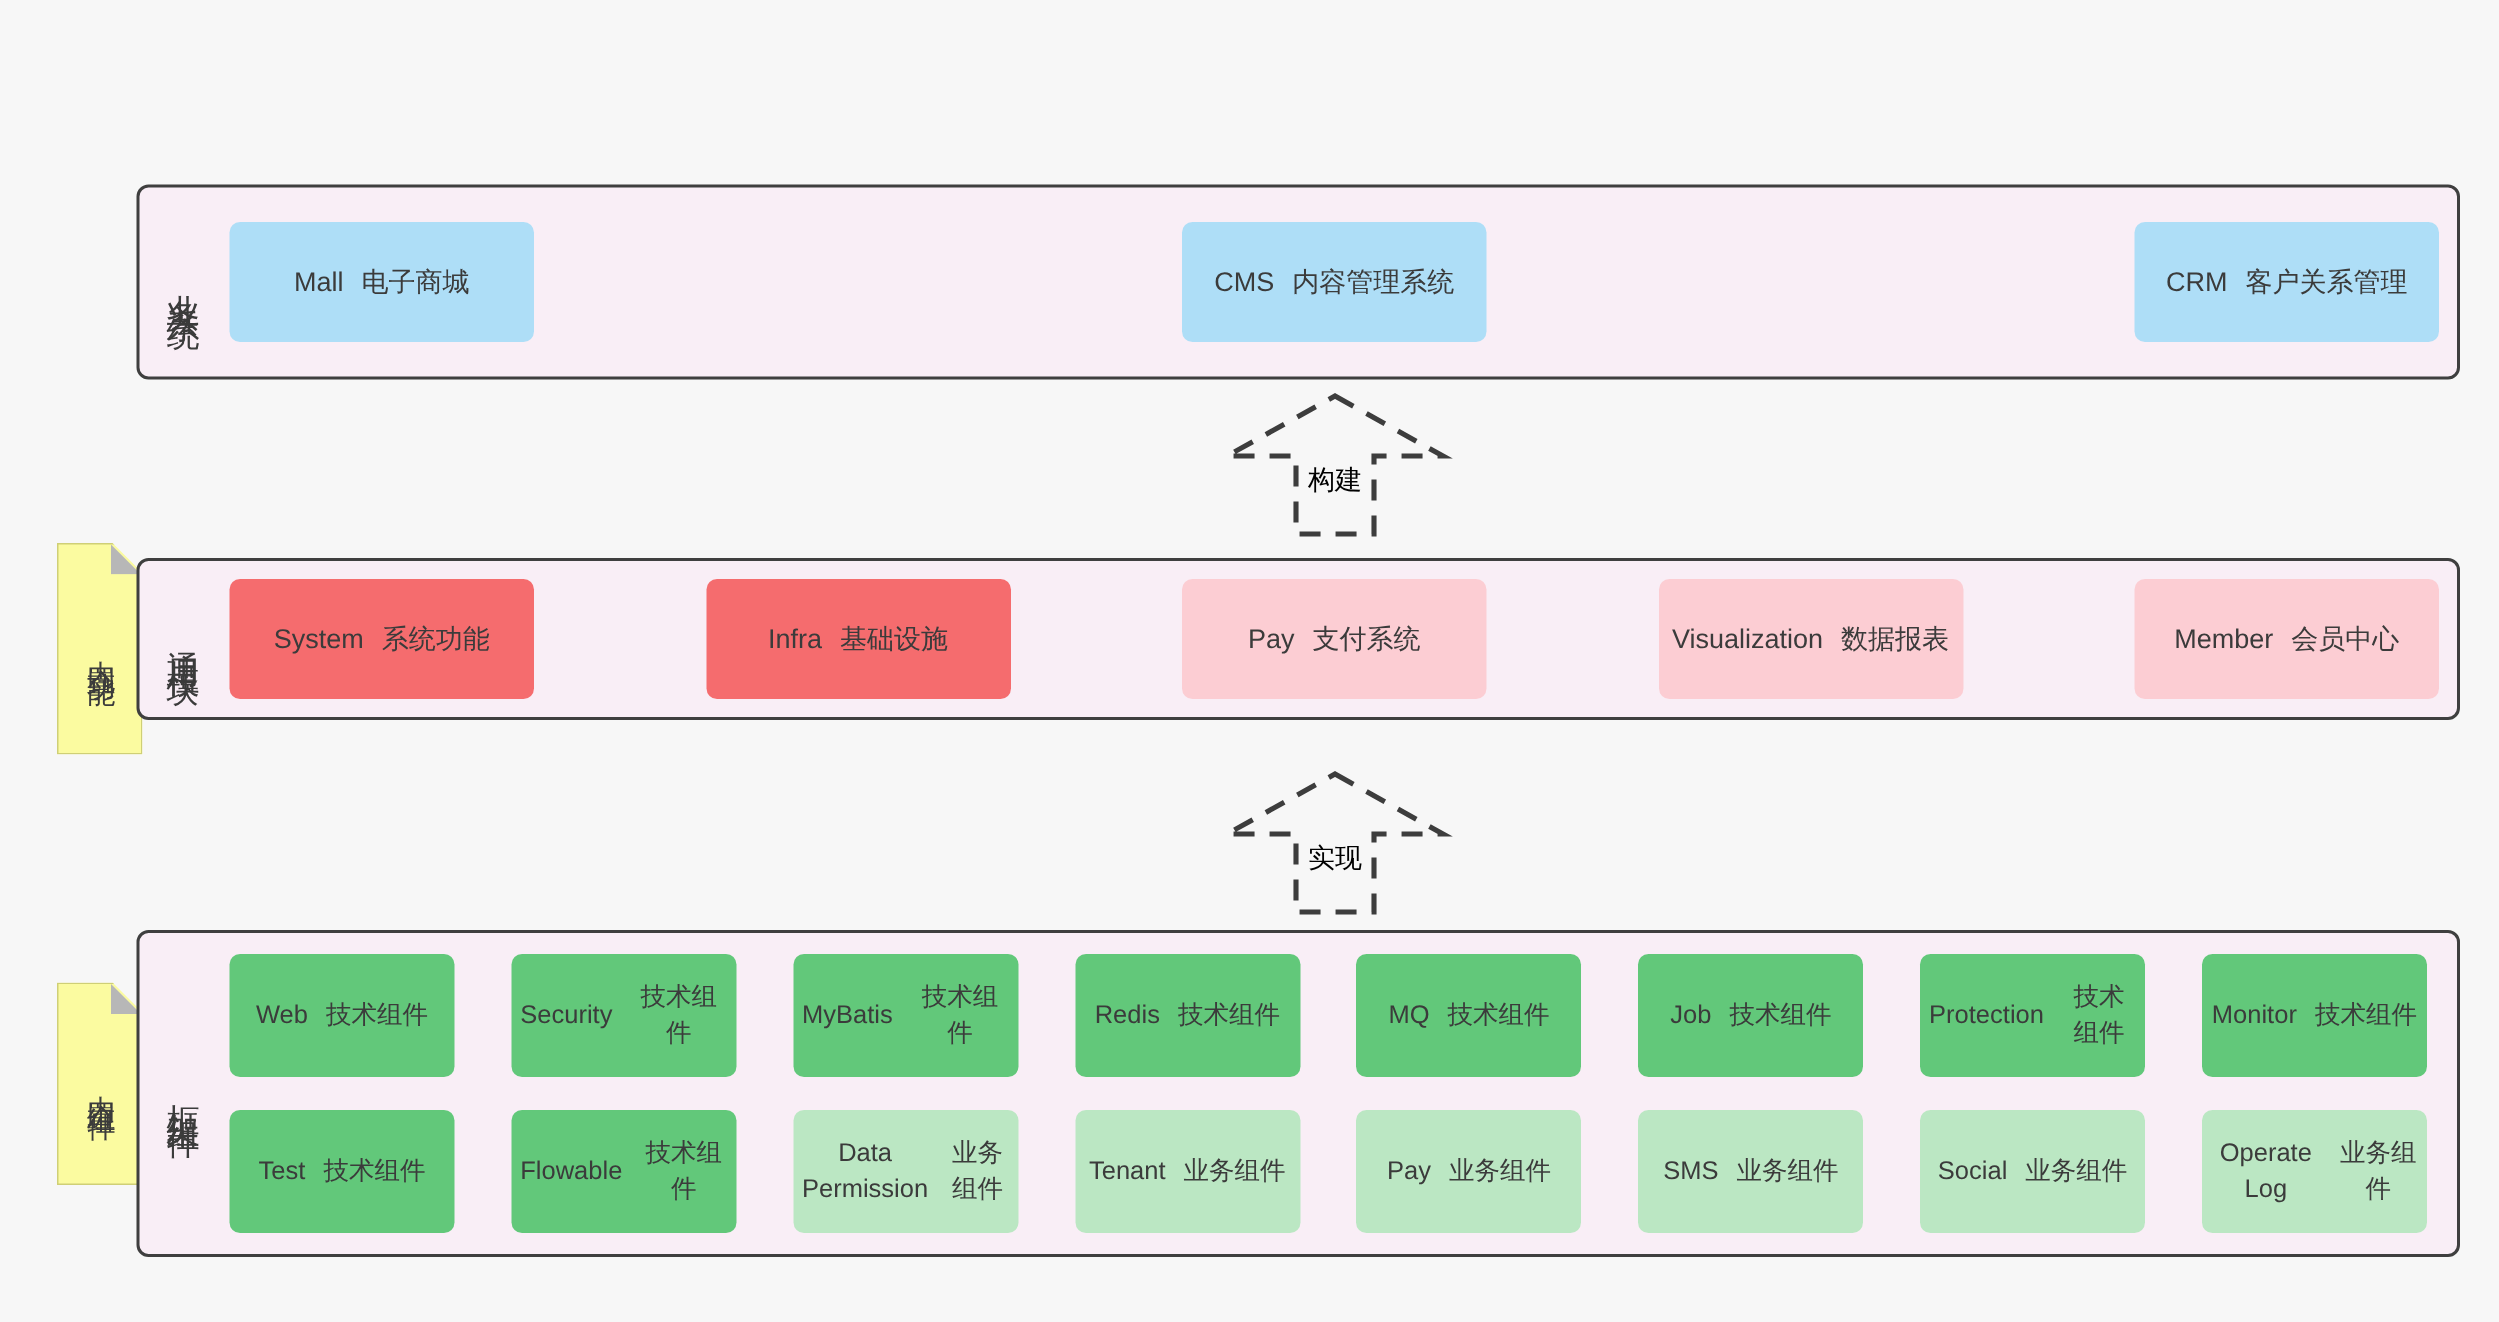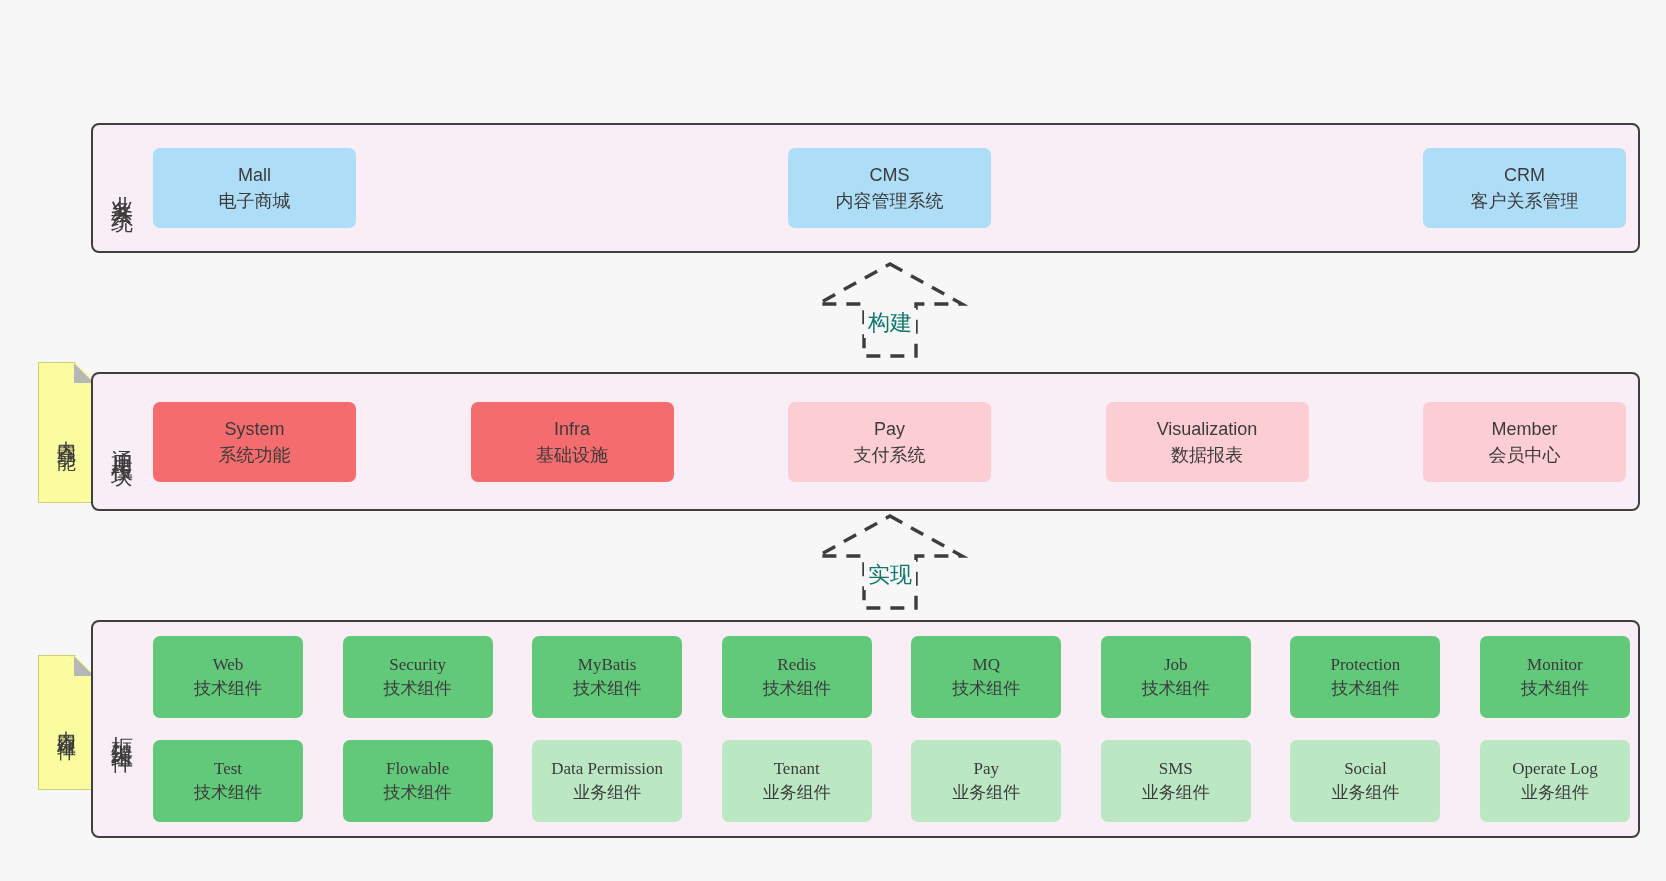--- a/index.html
+++ b/index.html
@@ -13,40 +13,39 @@
     width:1666px;height:881px;position:relative;overflow:hidden;
     background:var(--page-bg);color:var(--text);
     font-family:"Liberation Sans","DejaVu Sans",sans-serif;
   }
   .layer{
     position:absolute;left:91px;width:1549px;z-index:1;
     background:var(--layer-bg);border:2px solid var(--layer-border);
     border-radius:8px;display:flex;
   }
   .layer-1{top:123px;height:130px}
-  .layer-2{top:372px;height:139px}
+  .layer-2{top:372px;height:108px}
   .layer-3{top:620px;height:218px}
   .layer-label{
     width:58px;display:flex;align-items:center;justify-content:center;
     writing-mode:vertical-rl;text-orientation:upright;
     font-size:22px;letter-spacing:5px;color:var(--text);
   }
   .boxes{
     flex:1;display:flex;align-items:center;justify-content:space-between;
     padding:0 12px 0 2px;
   }
   .boxes-grid{
     flex:1;display:grid;grid-template-columns:repeat(8,150px);
     justify-content:space-between;align-content:center;row-gap:22px;
-    padding:0 8px 0 2px;
-    font-family:Liberation Serif, serif;
+    padding:0 20px 0 2px;
   }
   .box{
     width:203px;height:80px;border-radius:7px;
-    display:flex;flex-direction:column;align-items:center;justify-content:center;
+    display:flex;flex-direction:row;align-items:center;justify-content:center;
     text-align:center;font-size:18px;line-height:26px;color:var(--text);
   }
   .layer-3 .box{width:150px;height:82px;font-size:17px;line-height:24px}
   .box.blue{background:var(--blue)}
   .box.red{background:var(--red)}
   .box.pink{background:var(--pink)}
   .box.green{background:var(--green)}
   .box.light-green{background:var(--light-green)}
   .box .title,.box .subtitle{display:block;padding:0 6px}
   .note{
@@ -64,22 +63,22 @@
   .note-text{
     writing-mode:vertical-rl;text-orientation:upright;
     font-size:19px;letter-spacing:4px;color:#3b3b3b;
   }
   .arrow{position:absolute;width:150px;height:100px;z-index:2}
   .arrow-1{left:815px;top:260px}
   .arrow-2{left:815px;top:512px}
   .arrow svg{position:absolute;inset:0;overflow:visible}
   .arrow-label{
     position:absolute;left:50%;top:48px;transform:translateX(-50%);
-    background:var(--page-bg);padding:0 4px;font-size:22px;
-    white-space:nowrap;color:#0f766e;
+    background:var(--page-bg);padding:0 4px;font-size:18px;
+    white-space:nowrap;color:#000000;
   }
 </style>
 </head>
 <body>
 
 <div class="canvas">
 
   <div class="note note-1">
     <div class="note-fold"></div>
     <div class="note-text">内置功能</div>

